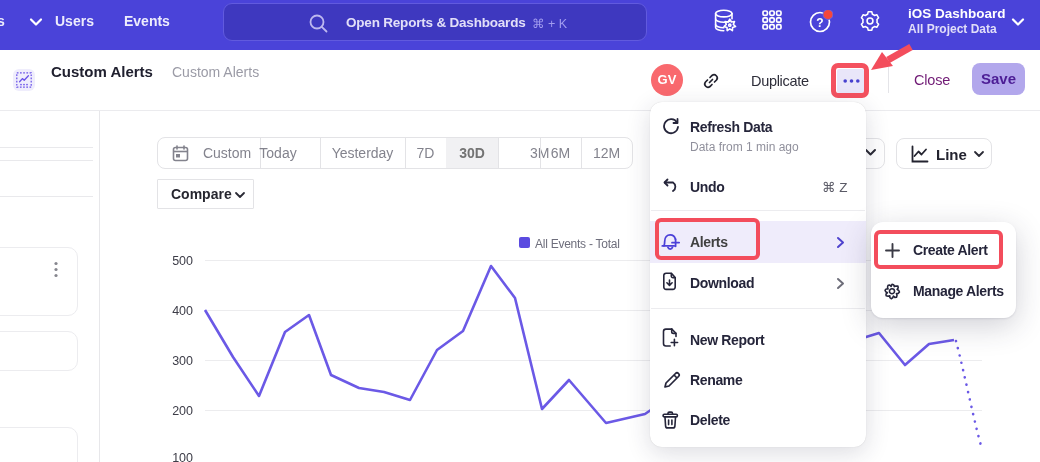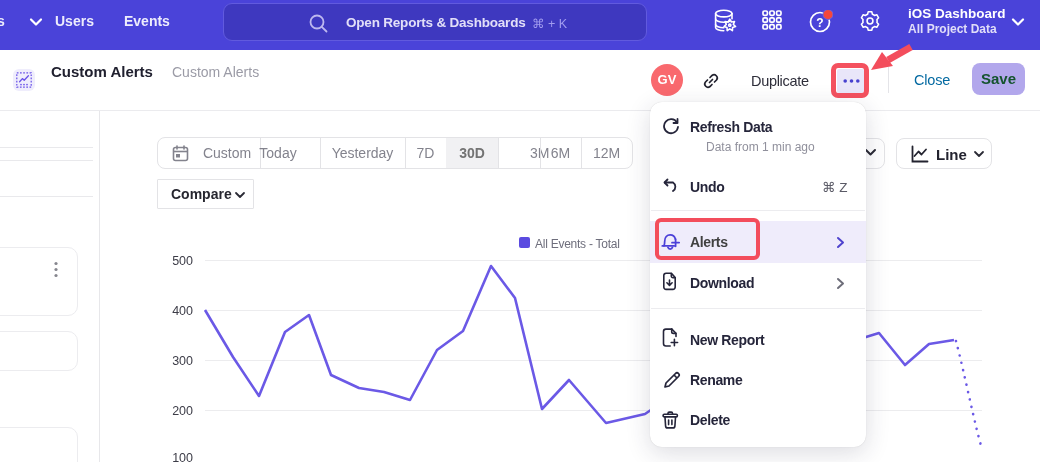--- a/index.html
+++ b/index.html
@@ -25,23 +25,23 @@
 #hdr .title { position:absolute; left:51px; top:13px; font-size:15px; font-weight:700; color:#20202f; }
 #hdr .crumb { position:absolute; left:172px; top:14px; font-size:14px; color:#9b9ba6; }
 #gv { position:absolute; left:651px; top:14px; width:32px; height:32px; border-radius:50%;
   background:#f9696e; color:#fff; font-size:13px; font-weight:700; text-align:center; line-height:32px; }
 #dup { position:absolute; left:751px; top:23px; font-size:14.5px; font-weight:500; letter-spacing:-0.3px; color:#2e2e3a; }
 #dotsbox { position:absolute; left:837px; top:19px; width:27px; height:24px;
   background:#e9e6f9; border-radius:2px; }
 #redrect1 { position:absolute; left:831px; top:13px; width:38px; height:35px;
   border:5px solid #f4515f; border-radius:7px; }
 #hdrdiv { position:absolute; left:888px; top:17px; width:1px; height:26px; background:#e4e4e8; }
-#close { position:absolute; left:914px; top:22px; font-size:14.5px; font-weight:500; letter-spacing:-0.2px; color:#0369a1; }
+#close { position:absolute; left:914px; top:22px; font-size:14.5px; font-weight:500; letter-spacing:-0.2px; color:#701a75; }
 #save { position:absolute; left:972px; top:13px; width:53px; height:32px; background:#b2a7ec;
-  border-radius:8px; color:#14532d; font-size:15px; font-weight:700; text-align:center; line-height:32px; }
+  border-radius:8px; color:#4c1d95; font-size:15px; font-weight:700; text-align:center; line-height:32px; }
 
 #vdiv { position:absolute; left:99px; top:111px; width:1px; height:351px; background:#e7e7ea; }
 .sline { position:absolute; left:0; width:93px; height:1px; background:#e9e9ec; }
 .sbox { position:absolute; left:-20px; border:1px solid #ececef; border-radius:10px; background:#fff; }
 
 #datebar { position:absolute; left:157px; top:137px; width:476px; height:32px;
   border:1px solid #e3e3e6; border-radius:8px; background:#fff; }
 .seg { position:absolute; top:0; height:30px; line-height:30px; text-align:center;
   font-size:14px; color:#83838d; }
 .segdiv { position:absolute; top:0; width:1px; height:30px; background:#e3e3e6; }
@@ -158,21 +158,21 @@
       <div class="sq"></div>
       <div class="tx">All Events - Total</div>
     </div>
 
   <div id="menu">
     <svg class="abs" style="left:13px; top:16px;" width="16" height="18" viewBox="0 0 16 18">
       <path d="M14 4.5 A7 7 0 1 0 15 9" fill="none" stroke="#25253a" stroke-width="1.8" stroke-linecap="round"></path>
       <path d="M14.5 1 V5 H10.5" fill="none" stroke="#25253a" stroke-width="1.8" stroke-linecap="round" stroke-linejoin="round"></path>
     </svg>
     <div class="mitem" style="top:17px;">Refresh Data</div>
-    <div class="msub" style="top:38px;margin-left:16px;">Data from 1 min ago</div>
+    <div class="msub" style="top:38px;">Data from 1 min ago</div>
     <svg class="abs" style="left:13px; top:76px;" width="17" height="14" viewBox="0 0 17 14">
       <path d="M4.5 1.5 L1.5 4.5 L4.5 7.5" fill="none" stroke="#25253a" stroke-width="1.8" stroke-linecap="round" stroke-linejoin="round"></path>
       <path d="M1.8 4.5 H10 A5 5 0 0 1 10 13" fill="none" stroke="#25253a" stroke-width="1.8" stroke-linecap="round"></path>
     </svg>
     <div class="mitem" style="top:77px;">Undo</div>
     <div style="position:absolute; left:172px; top:77px; font-size:13.5px; color:#5a5a66;">⌘ Z</div>
     <div class="msep" style="top:108px;"></div>
     <div id="alertrow"></div>
     <svg class="abs" style="left:11px; top:130px;" width="19" height="19" viewBox="0 0 19 19">
       <g fill="none" stroke="#4b40d8" stroke-width="1.75" stroke-linecap="round">
@@ -217,20 +217,32 @@
       <g fill="none" stroke="#25253a" stroke-width="1.6" stroke-linecap="round" stroke-linejoin="round">
         <path d="M6 3.1 V2.3 A1.2 1.2 0 0 1 7.2 1.1 H9.3 A1.2 1.2 0 0 1 10.5 2.3 V3.1"></path>
         <rect x="1.1" y="3.2" width="14.3" height="2.7" rx="1.2"></rect>
         <path d="M3 6.4 L3.6 15.1 A1.9 1.9 0 0 0 5.5 16.9 H11 A1.9 1.9 0 0 0 12.9 15.1 L13.5 6.4"></path>
         <path d="M6.6 9 V13.6 M9.9 9 V13.6"></path>
       </g>
     </svg>
     <div class="mitem" style="top:310px;">Delete</div>
   </div>
 
+  <div id="submenu">
+    <svg class="abs" style="left:14px; top:21px;" width="15" height="15" viewBox="0 0 15 15">
+      <path d="M7.5 1 V14 M1 7.5 H14" stroke="#3a3a45" stroke-width="1.9" stroke-linecap="round"></path>
+    </svg>
+    <div class="smitem" style="top:20px;">Create Alert</div>
+    <svg class="abs" style="left:12px; top:61px;" width="18" height="18" viewBox="0 0 24 24">
+      <path fill="none" stroke="#25253a" stroke-width="2.1" stroke-linejoin="round" d="M12 1.8 L14.2 2.2 L15 4.8 L17.2 3.9 L19.9 4.2 L20.3 6.4 L18.8 8.6 L21 10 L21.9 12 L20.5 13.8 L17.9 14 L18.7 16.3 L18 18.9 L15.8 19.2 L13.9 17.4 L12.8 19.8 L11 21 L9.2 19.6 L9.1 17 L6.8 17.7 L4.2 17 L4 14.8 L5.9 13 L3.6 11.7 L2.7 9.7 L4.2 8 L6.8 7.9 L6 5.5 L6.8 2.9 L9 2.7 L10.8 4.5 L12 1.8 Z"></path>
+      <circle cx="12" cy="11" r="3.4" fill="none" stroke="#25253a" stroke-width="2.1"></circle>
+    </svg>
+    <div class="smitem" style="top:61px;">Manage Alerts</div>
+    <div id="redrect3"></div>
+  </div>
 
   <div id="nav">
     <div class="navlink" style="left:-3px;">s</div>
     <svg class="abs" style="left:28px; top:17px;" width="16" height="11" viewBox="0 0 16 11">
       <path d="M3 2.5 L8 7.5 L13 2.5" fill="none" stroke="#fff" stroke-width="2.2" stroke-linecap="round" stroke-linejoin="round"></path>
     </svg>
     <div class="navlink" style="left:55px;">Users</div>
     <div class="navlink" style="left:124px;">Events</div>
     <div id="search">
       <svg class="abs" style="left:84px; top:9px;" width="21" height="21" viewBox="0 0 21 21">

